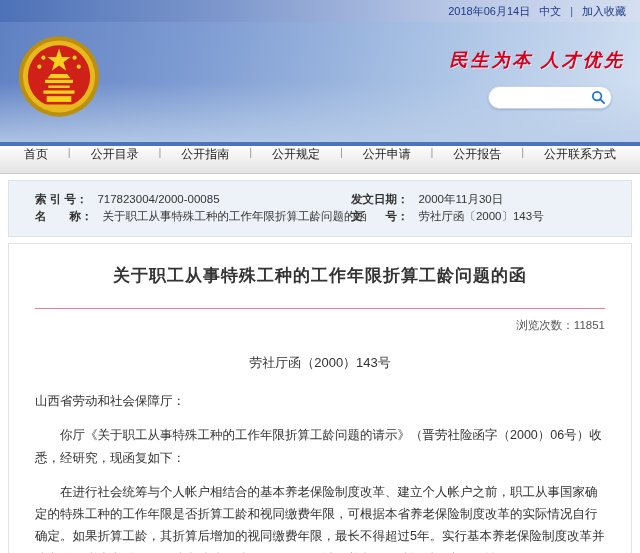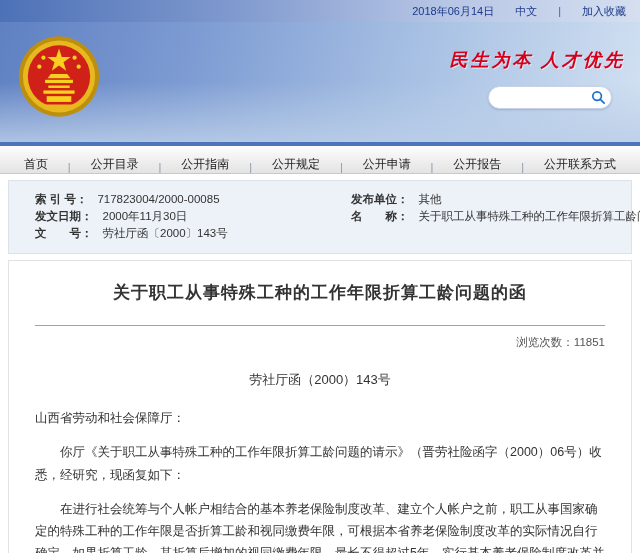--- a/index.html
+++ b/index.html
@@ -5,21 +5,21 @@
   * { margin:0; padding:0; box-sizing:border-box; }
   html,body { background:#ffffff; }
   body { font-family:"Liberation Sans","DejaVu Sans",sans-serif; }
   .page { position:relative; width:640px; height:553px; background:#fff; overflow:hidden; }
 
   
   .topbar {
     height:22px;
     background:linear-gradient(90deg,#4d71b7 0%,#7e98cd 35%,#b7c6e5 70%,#d5dff0 100%);
     display:flex; align-items:center; justify-content:flex-end;
-    padding:0 14px; gap:21px; font-size:11px; color:#1c3a8a;
+    padding:0 14px; gap:9px; font-size:11px; color:#1c3a8a;
   }
   .topbar a { color:#1c3a8a; text-decoration:none; cursor:pointer; }
   .topbar .sep { color:#41609f; }
 
   
   .banner {
     position:relative; height:124px;
     background:
       linear-gradient(to bottom, rgba(255,255,255,0) 50%, rgba(186,206,232,0.85) 100%),
       linear-gradient(105deg,#5f80c2 0%,#7e9cd3 30%,#a9c2e4 65%,#d3e1f2 100%);
@@ -45,21 +45,21 @@
     box-shadow:0 1px 2px rgba(60,90,150,0.25);
   }
   .search input { flex:1; min-width:0; border:none; outline:none; background:transparent; font-size:11px; color:#333; }
   .search button { border:none; background:transparent; cursor:pointer; width:18px; height:18px; padding:0; display:flex; align-items:center; justify-content:center; }
 
   
   .nav {
     height:28px;
     background:linear-gradient(#fdfdfd,#e3e3e3);
     border-bottom:1px solid #c9c9c9;
-    display:flex; align-items:flex-end; justify-content:space-around;
+    display:flex; align-items:flex-start; justify-content:space-around;
     padding:0 14px; font-size:12px; color:#222;
   }
   .nav a { color:#222; text-decoration:none; cursor:pointer; white-space:nowrap; }
   .nav .sep { color:#8f9aa9; font-size:11px; }
 
   
   .meta {
     margin:6px 8px 0; background:#edf2f8; border:1px solid #dbe2ec;
     padding:11px 0 12px;
   }
@@ -141,24 +141,20 @@
     <a>公开联系方式</a>
   </div>
 
   <div class="meta">
     <div class="meta-grid">
       <div class="meta-cell">
         <span class="meta-label">索 引 号：</span>
         <span class="meta-value">717823004/2000-00085</span>
       </div>
       <div class="meta-cell">
-        <span class="meta-label">发布单位：</span>
-        <span class="meta-value">其他</span>
-      </div>
-      <div class="meta-cell">
         <span class="meta-label">发文日期：</span>
         <span class="meta-value">2000年11月30日</span>
       </div>
       <div class="meta-cell">
         <span class="meta-label">名　　称：</span>
         <span class="meta-value">关于职工从事特殊工种的工作年限折算工龄问题的函</span>
       </div>
       <div class="meta-cell">
         <span class="meta-label">文　　号：</span>
         <span class="meta-value">劳社厅函〔2000〕143号</span>

